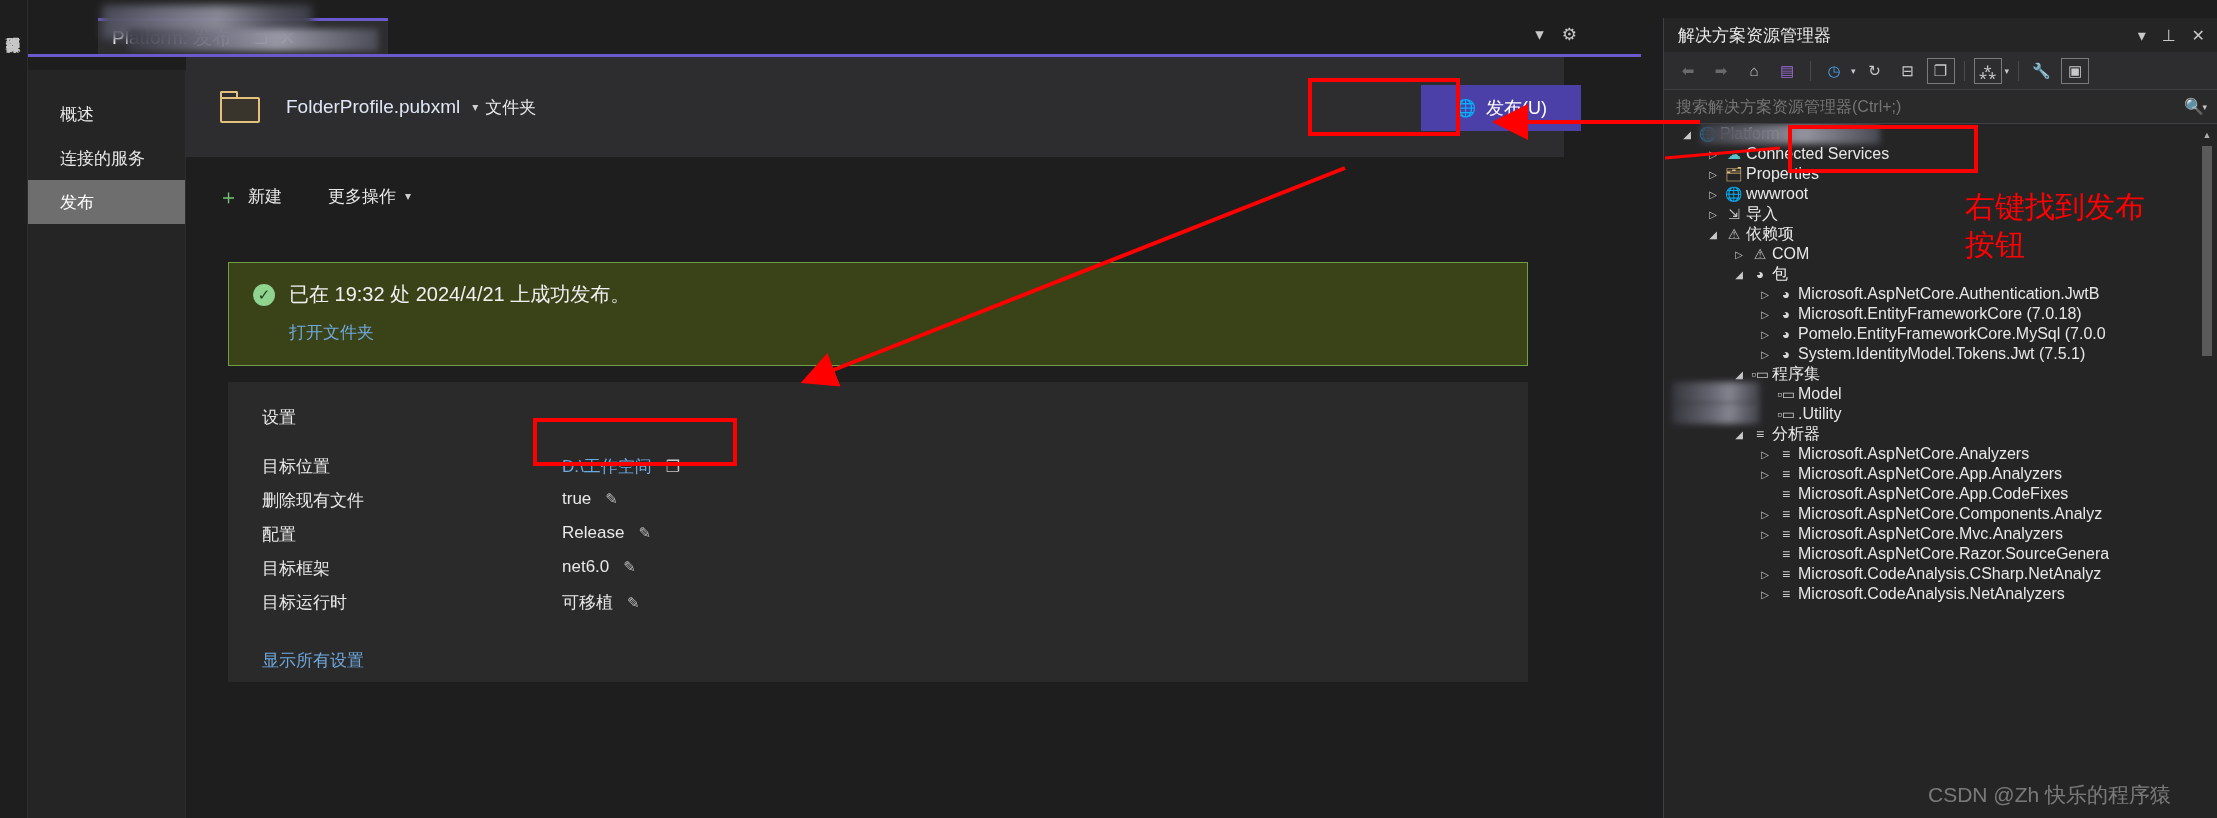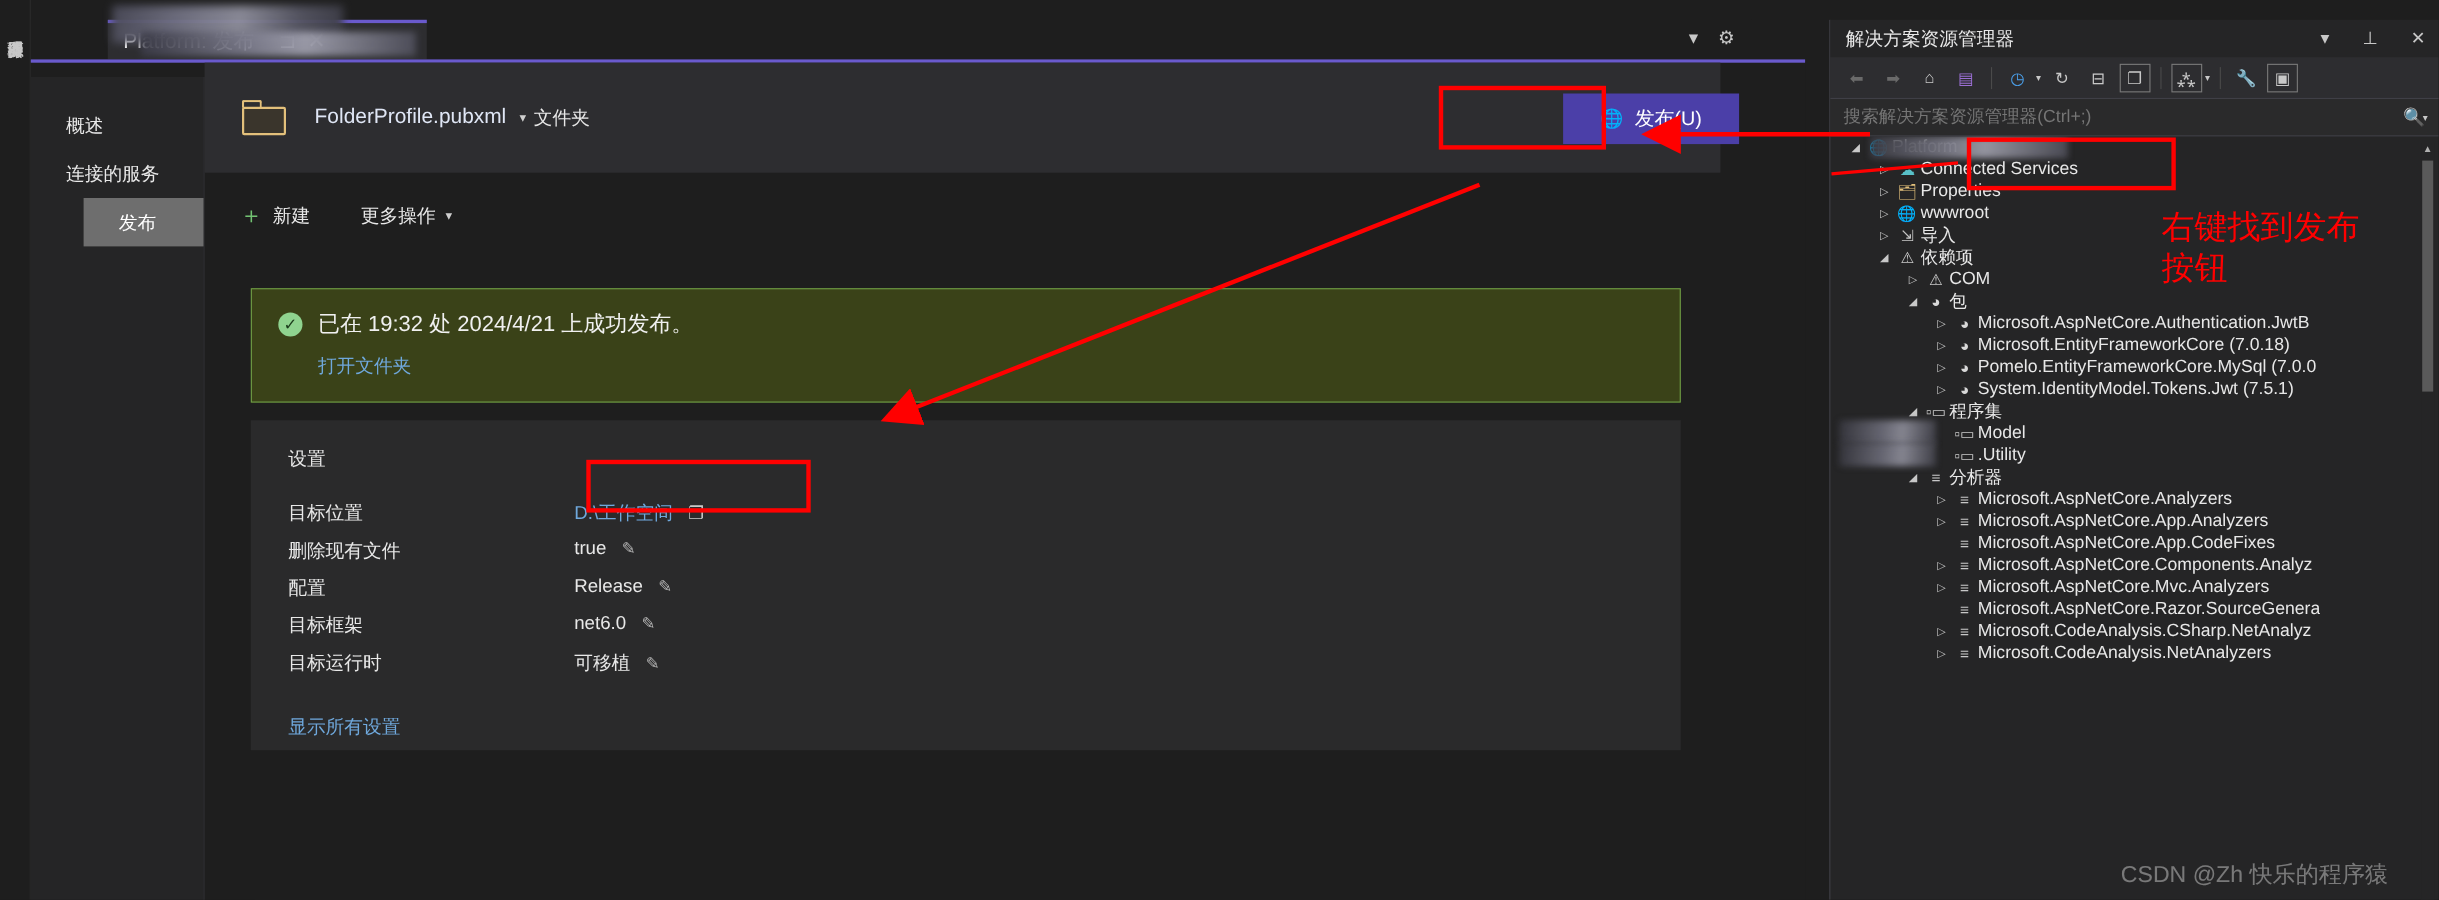--- a/index.html
+++ b/index.html
@@ -71,21 +71,21 @@
   
   .docnav {
     position: absolute; left: 0; top: 16px; width: 158px; height: 761px;
     background: #252526; border-right: 1px solid #2d2d30;
     padding-top: 22px;
   }
   .docnav-item {
     height: 44px; display: flex; align-items: center;
     padding-left: 32px; font-size: 17px; color: #e8e8e8; cursor: pointer;
   }
-  .docnav-item.active { background: #6e6e6e; color: #ffffff; margin-left: 48px; }
+  .docnav-item.active { background: #6e6e6e; color: #ffffff; }
 
   
   .profile-card {
     position: absolute; left: 158px; top: 3px; width: 1378px; height: 100px;
     background: #2d2d30;
     display: flex; align-items: center; padding-left: 34px;
   }
   .folder-icon { width: 40px; height: 32px; position: relative; margin-right: 26px; }
   .folder-icon .tab-f {
     position: absolute; left: 0; top: 0; width: 18px; height: 7px;
@@ -137,34 +137,34 @@
   }
 
   
   .settings {
     position: absolute; left: 228px; top: 382px; width: 1300px; height: 300px;
     background: #2a2a2b; padding: 24px 0 0 34px;
   }
   .settings-title { font-size: 17px; color: #e8e8e8; margin-bottom: 26px; }
   .srow { display: flex; align-items: flex-start; height: 34px; }
   .skey { width: 260px; font-size: 17px; color: #e8e8e8; }
-  .sval { font-size: 17px; color: #e8e8e8; display: flex; align-items: center; gap: 14px; }
+  .sval { font-size: 17px; color: #e8e8e8; display: flex; align-items: center; gap: 14px; margin-left: 40px; }
   .sval.link { color: #6fa8dc; }
   .pencil { font-size: 15px; color: #b9b9b9; cursor: pointer; }
   .copy-ic { font-size: 16px; color: #c8c8c8; cursor: pointer; }
   .showall { margin-top: 24px; font-size: 17px; color: #6fa8dc; cursor: pointer; }
 
   
   .solex {
     position: absolute; left: 1663px; top: 18px; width: 554px; height: 800px;
     background: #252526; border-left: 1px solid #3f3f46;
   }
   .solex-head {
     height: 34px; display: flex; align-items: center;
-    padding: 0 12px 0 14px; background: #252526; gap: 14px;
+    padding: 0 12px 0 14px; background: #252526;
   }
   .solex-title { font-size: 17px; color: #e8e8e8; flex: 1; }
   .solex-head .ic { font-size: 16px; color: #c8c8c8; margin-left: 16px; cursor: pointer; }
   .solex-tools {
     height: 38px; display: flex; align-items: center; gap: 5px;
     padding: 0 10px; background: #2d2d30; border-bottom: 1px solid #3f3f46;
   }
   .tool {
     width: 28px; height: 26px; display: flex; align-items: center; justify-content: center;
     color: #c8c8c8; font-size: 15px; cursor: pointer;

